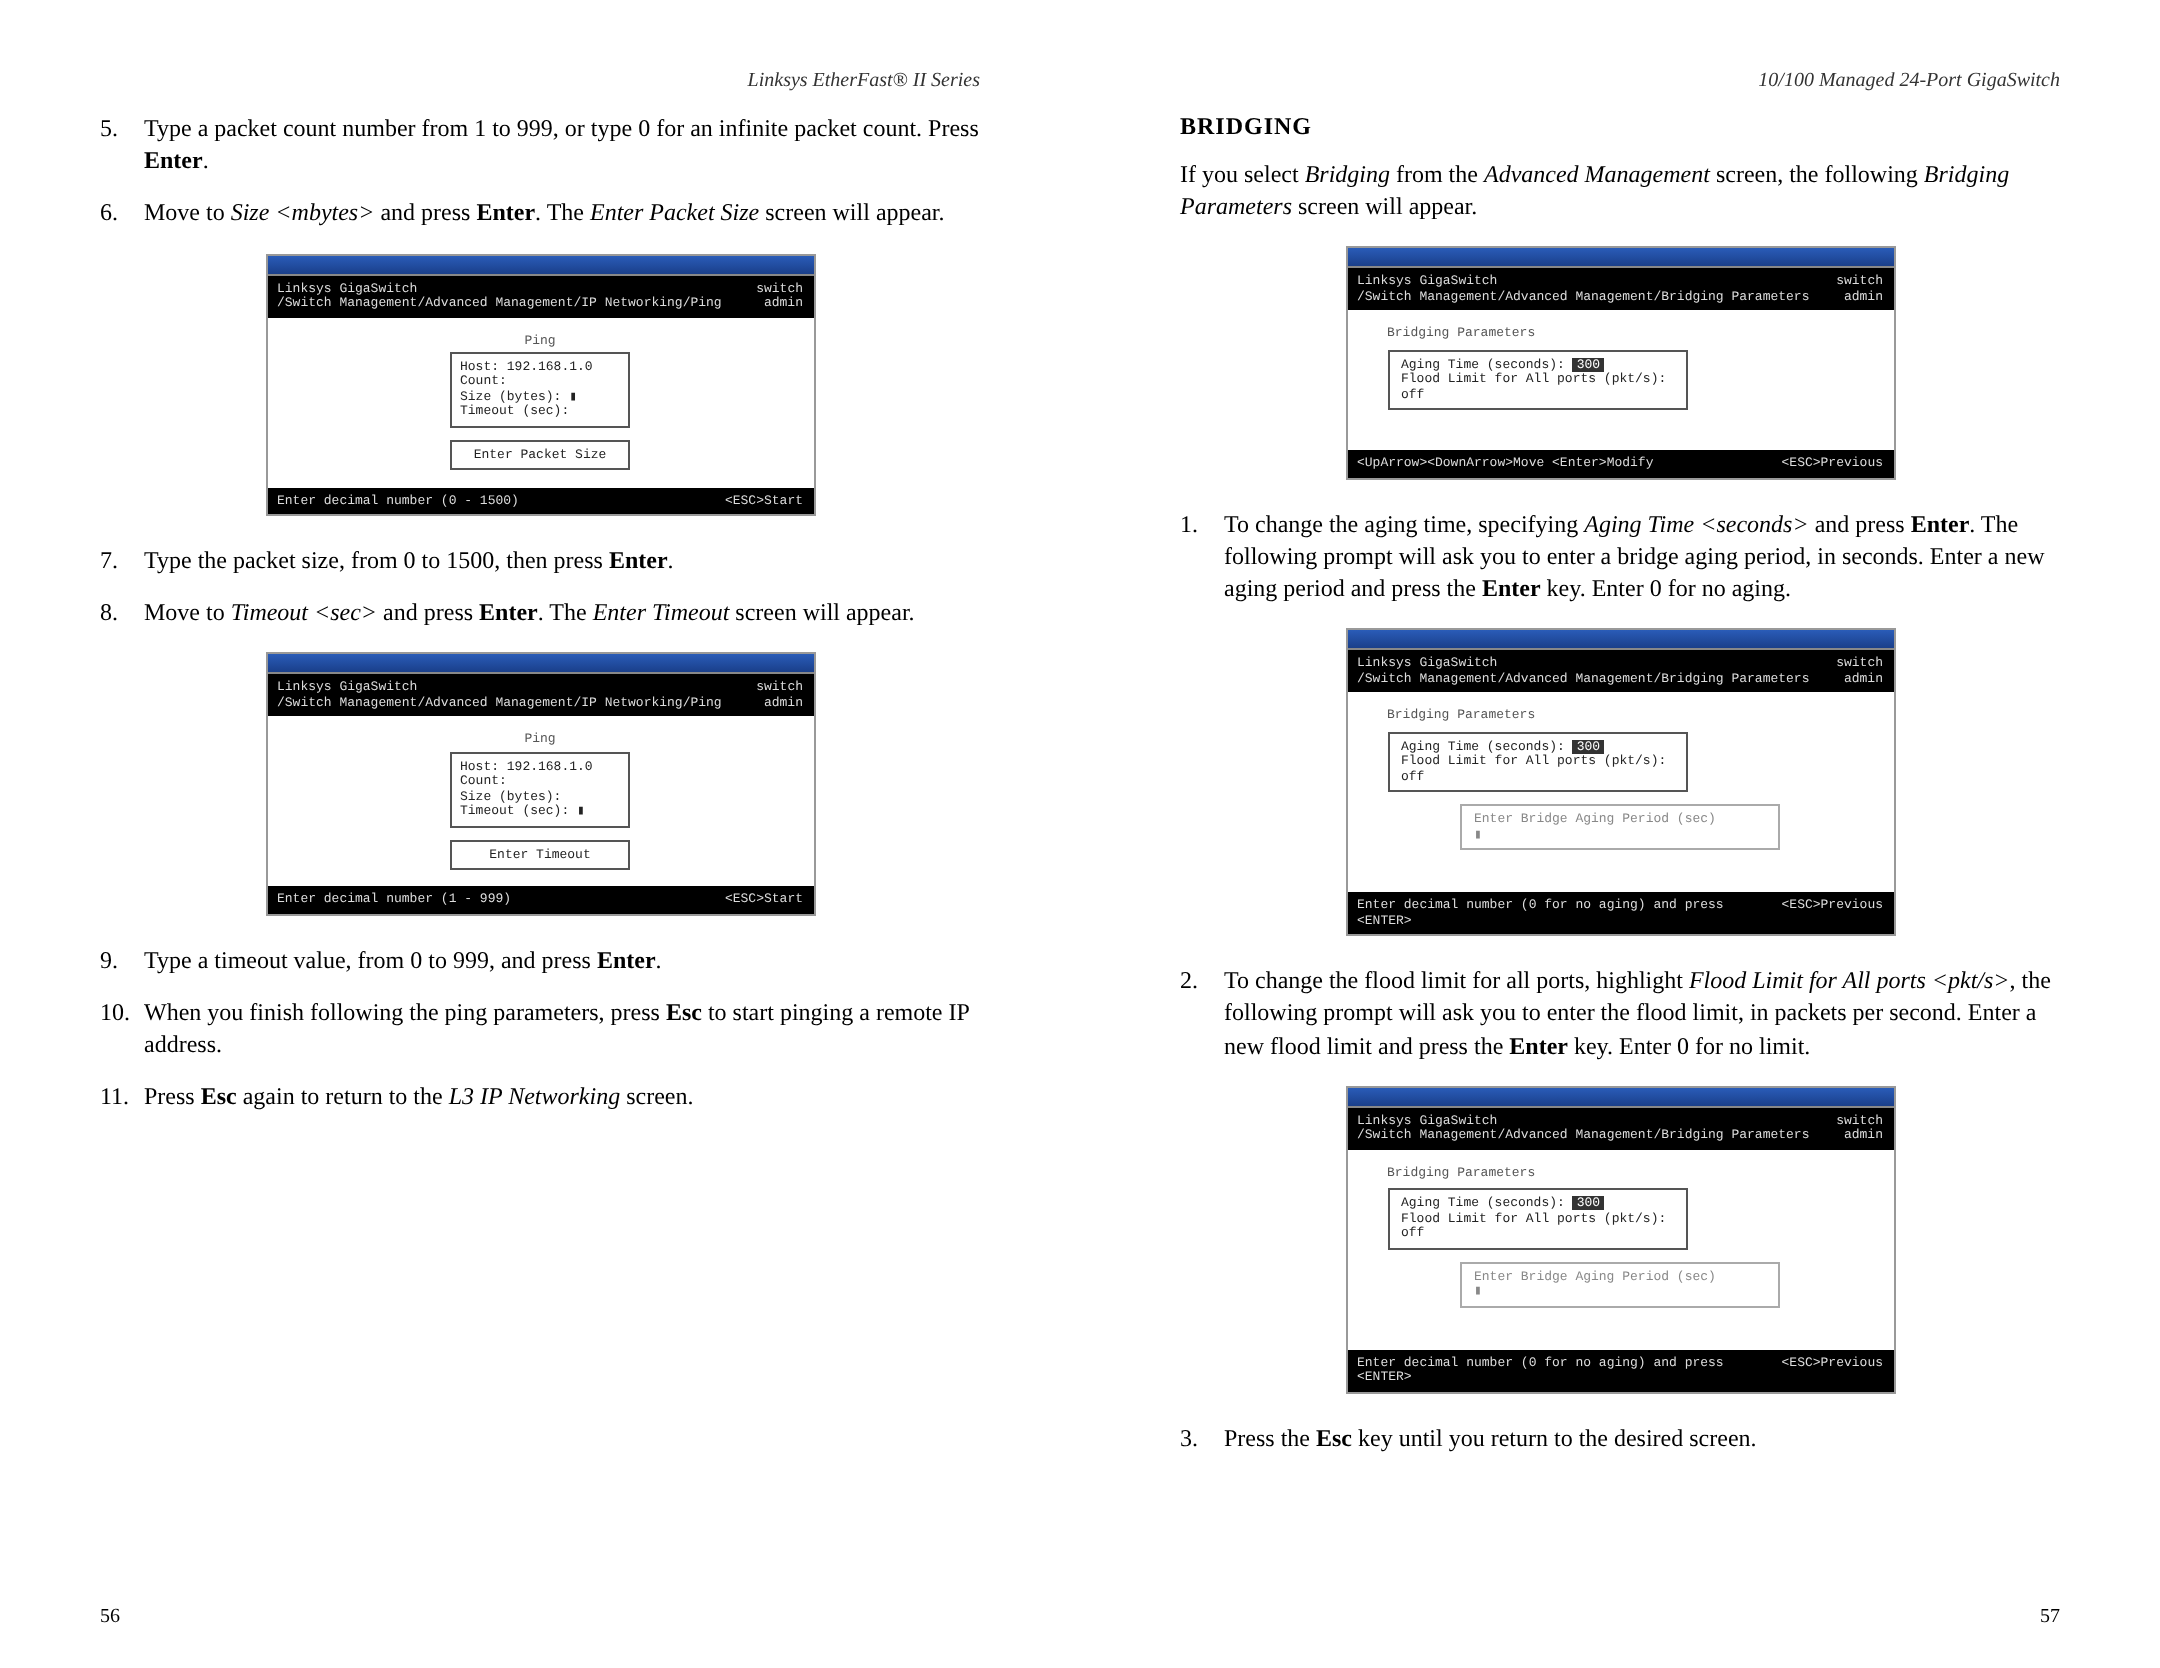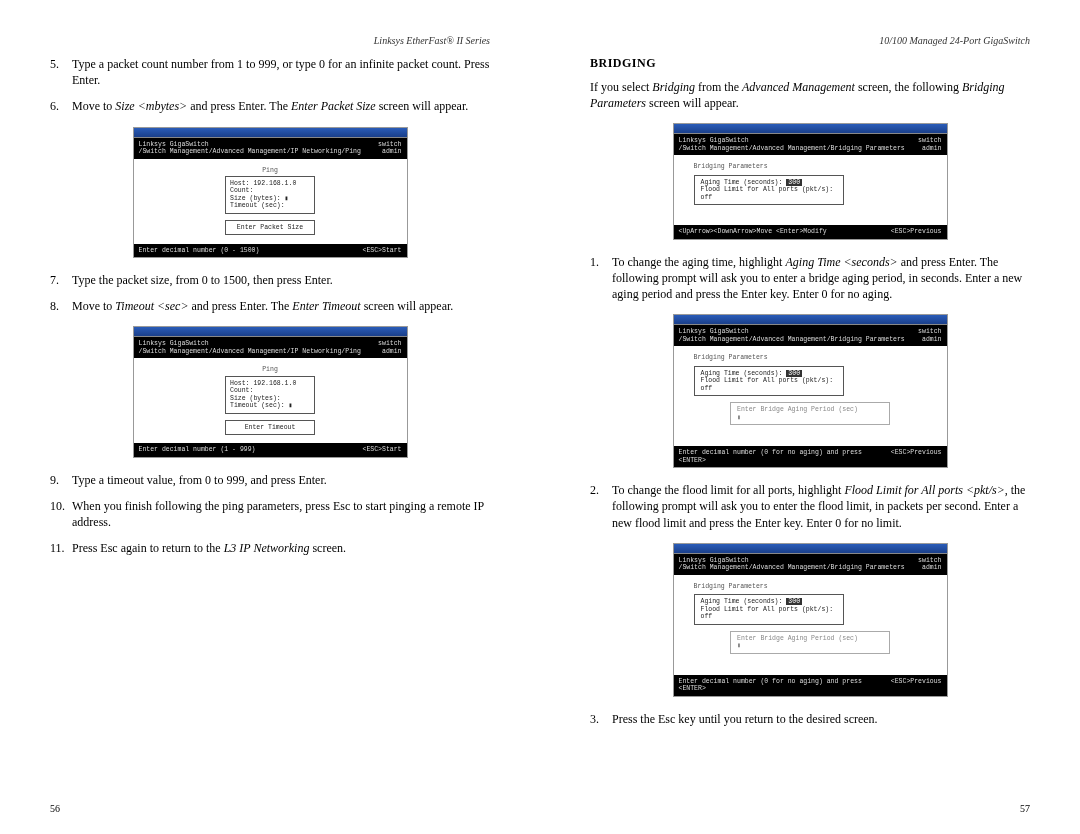--- a/index.html
+++ b/index.html
@@ -30,21 +30,21 @@
     display: flex;
     margin-bottom: 10px;
     line-height: 1.35;
   }
   ol.steps li .num {
     width: 22px;
     flex-shrink: 0;
   }
   ol.steps li .body { flex: 1; }
   .ital { font-style: italic; }
-  .bold { font-weight: normal; }
+  .bold { font-weight: bold; }
   .section-heading {
     font-weight: bold;
     font-size: 12px;
     margin-bottom: 8px;
     letter-spacing: 0.5px;
   }
   p.intro { line-height: 1.35; margin-bottom: 10px; font-family: Liberation Serif, serif; }
   .page-num {
     position: absolute;
     bottom: 20px;
@@ -262,21 +262,21 @@
     <div class="ss-footer">
       <span>&lt;UpArrow&gt;&lt;DownArrow&gt;Move  &lt;Enter&gt;Modify</span>
       <span>&lt;ESC&gt;Previous</span>
     </div>
   </div>
 
   <ol class="steps">
     <li>
       <span class="num">1.</span>
       <span class="body">
-        <span>To change the aging time, highlight </span><span class="ital">Aging Time &lt;seconds&gt;</span><span> and press </span><span class="bold">Enter</span><span>. The following prompt will ask you to enter a bridge aging period, in seconds. Enter a new aging period and press the </span><span class="bold">Enter</span><span> key. Enter 0 for no aging.</span>
+        <span>To change the aging time, specifying </span><span class="ital">Aging Time &lt;seconds&gt;</span><span> and press </span><span class="bold">Enter</span><span>. The following prompt will ask you to enter a bridge aging period, in seconds. Enter a new aging period and press the </span><span class="bold">Enter</span><span> key. Enter 0 for no aging.</span>
       </span>
     </li>
   </ol>
 
   <div class="screenshot">
     <div class="ss-titlebar"></div>
     <div class="ss-black">
       <span style="white-space:pre-line">Linksys GigaSwitch
 /Switch Management/Advanced Management/Bridging Parameters</span>
       <span style="white-space:pre-line;text-align:right">switch

